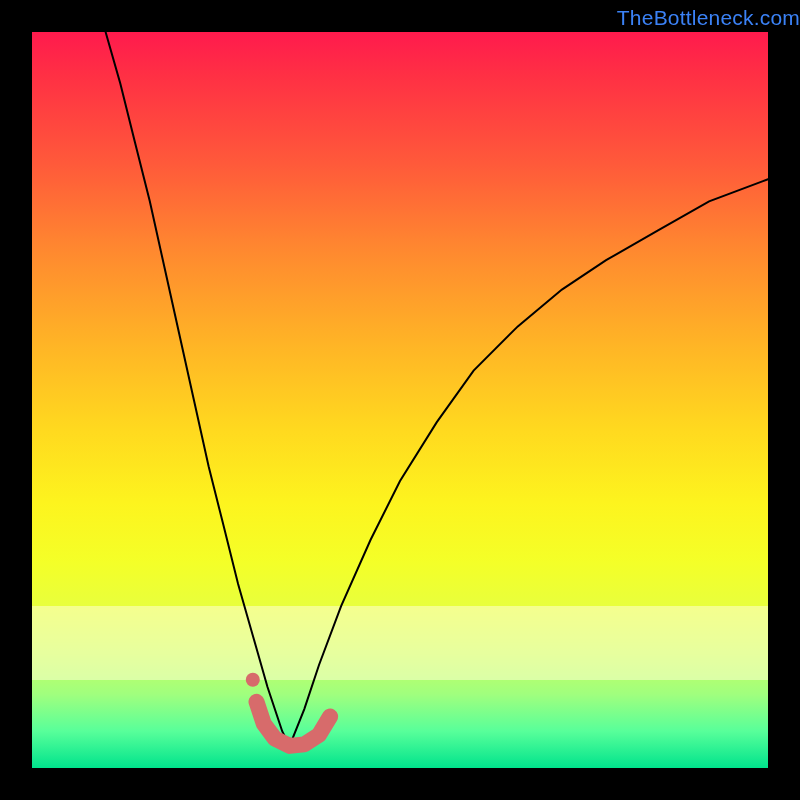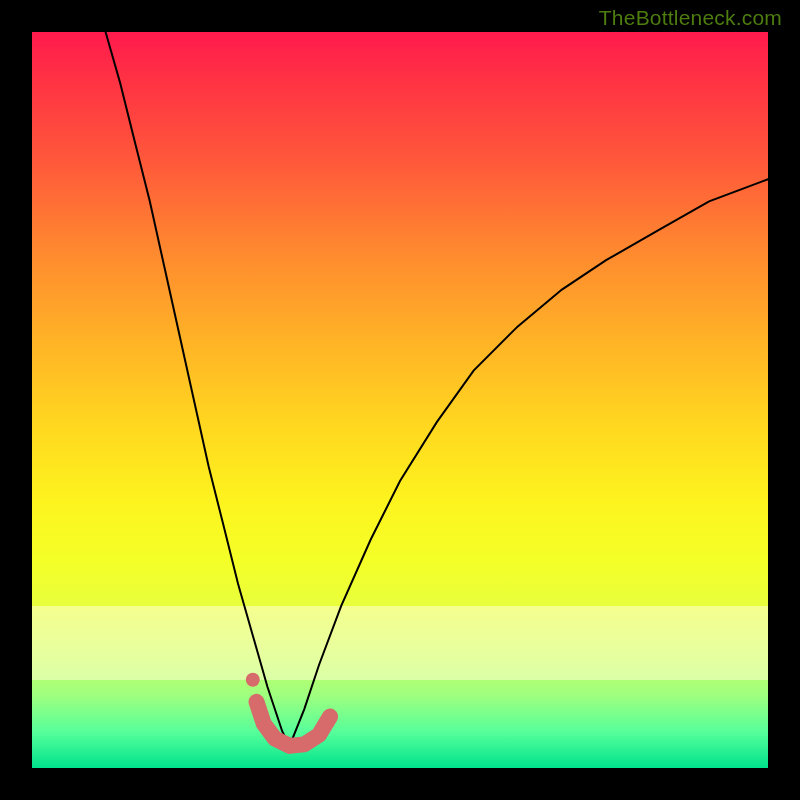--- a/index.html
+++ b/index.html
@@ -48,22 +48,22 @@
     left: 0;
     width: 100%;
     top: 78%;
     height: 10%;
     background: rgba(255, 255, 210, 0.55);
     pointer-events: none;
   }
   .watermark {
     position: absolute;
     top: 6px;
-    right: 18px;
-    color: #4d7c0f;
+    right: 0;
+    color: #3b82f6;
     font-size: 21px;
     font-weight: 400;
     letter-spacing: 0.2px;
     user-select: none;
   }
   svg.curves {
     position: absolute;
     left: 0;
     top: 0;
     width: 100%;

